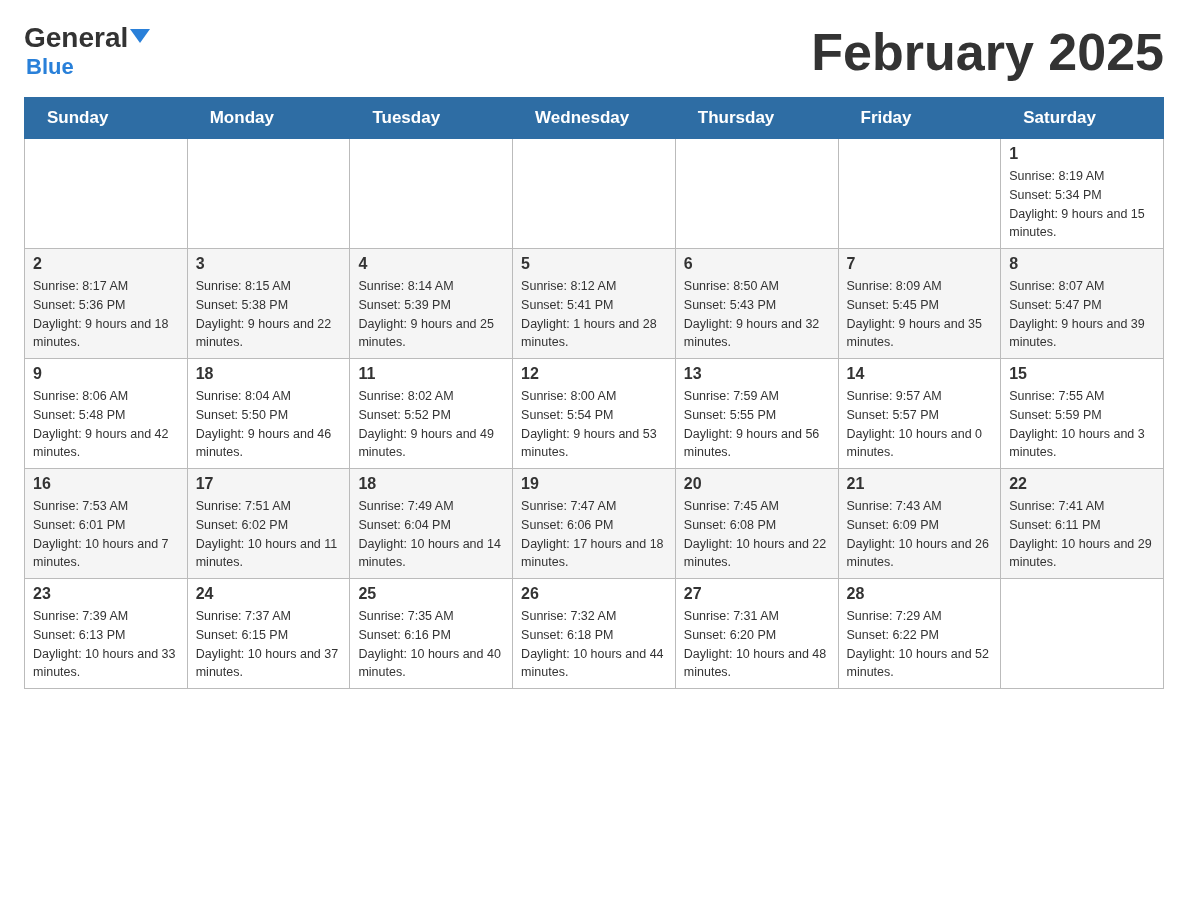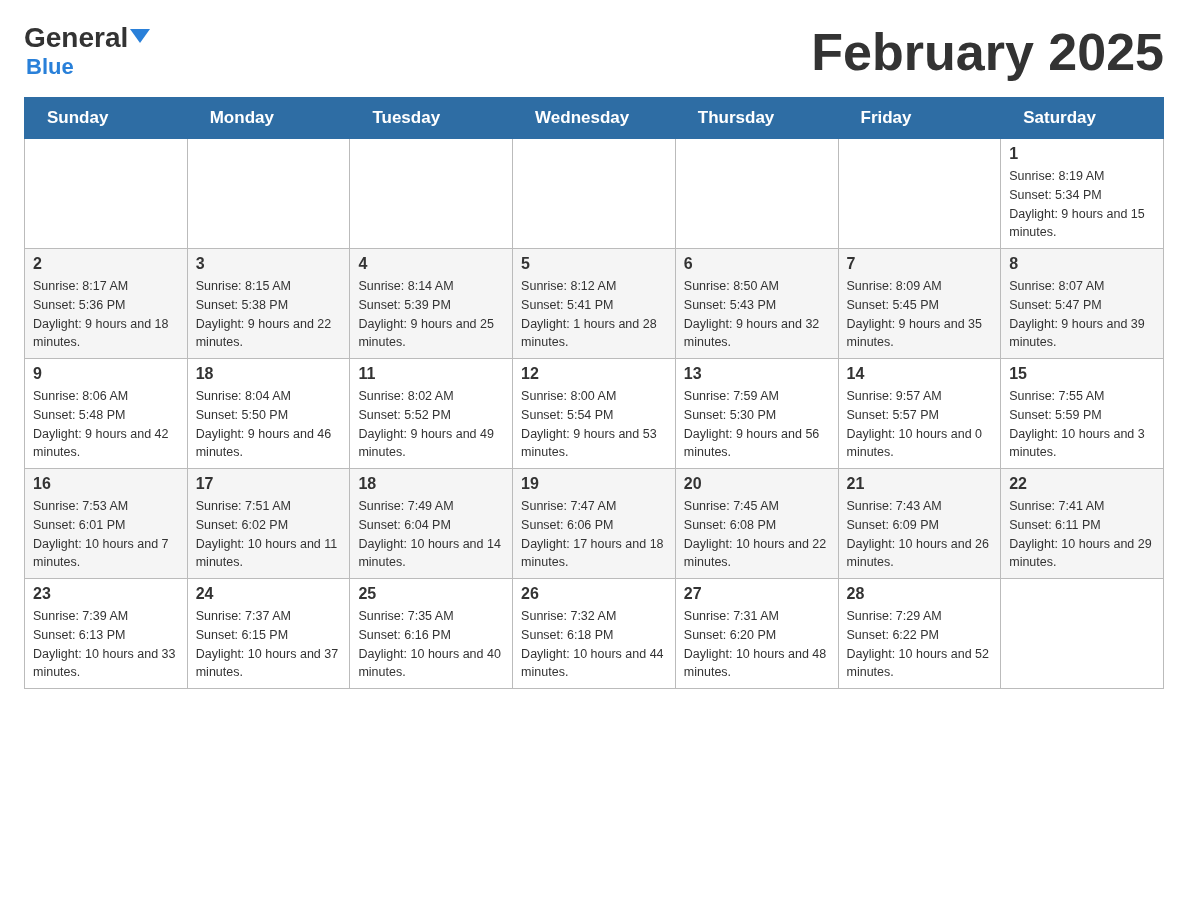--- a/index.html
+++ b/index.html
@@ -217,21 +217,21 @@
         </td>
         <td>
           <div class="day-number">12</div>
           <div class="day-info">Sunrise: 8:00 AM</div>
           <div class="day-info">Sunset: 5:54 PM</div>
           <div class="day-info">Daylight: 9 hours and 53 minutes.</div>
         </td>
         <td>
           <div class="day-number">13</div>
           <div class="day-info">Sunrise: 7:59 AM</div>
-          <div class="day-info">Sunset: 5:30 PM</div>
+          <div class="day-info">Sunset: 5:55 PM</div>
           <div class="day-info">Daylight: 9 hours and 56 minutes.</div>
         </td>
         <td>
           <div class="day-number">14</div>
           <div class="day-info">Sunrise: 9:57 AM</div>
           <div class="day-info">Sunset: 5:57 PM</div>
           <div class="day-info">Daylight: 10 hours and 0 minutes.</div>
         </td>
         <td>
           <div class="day-number">15</div>

